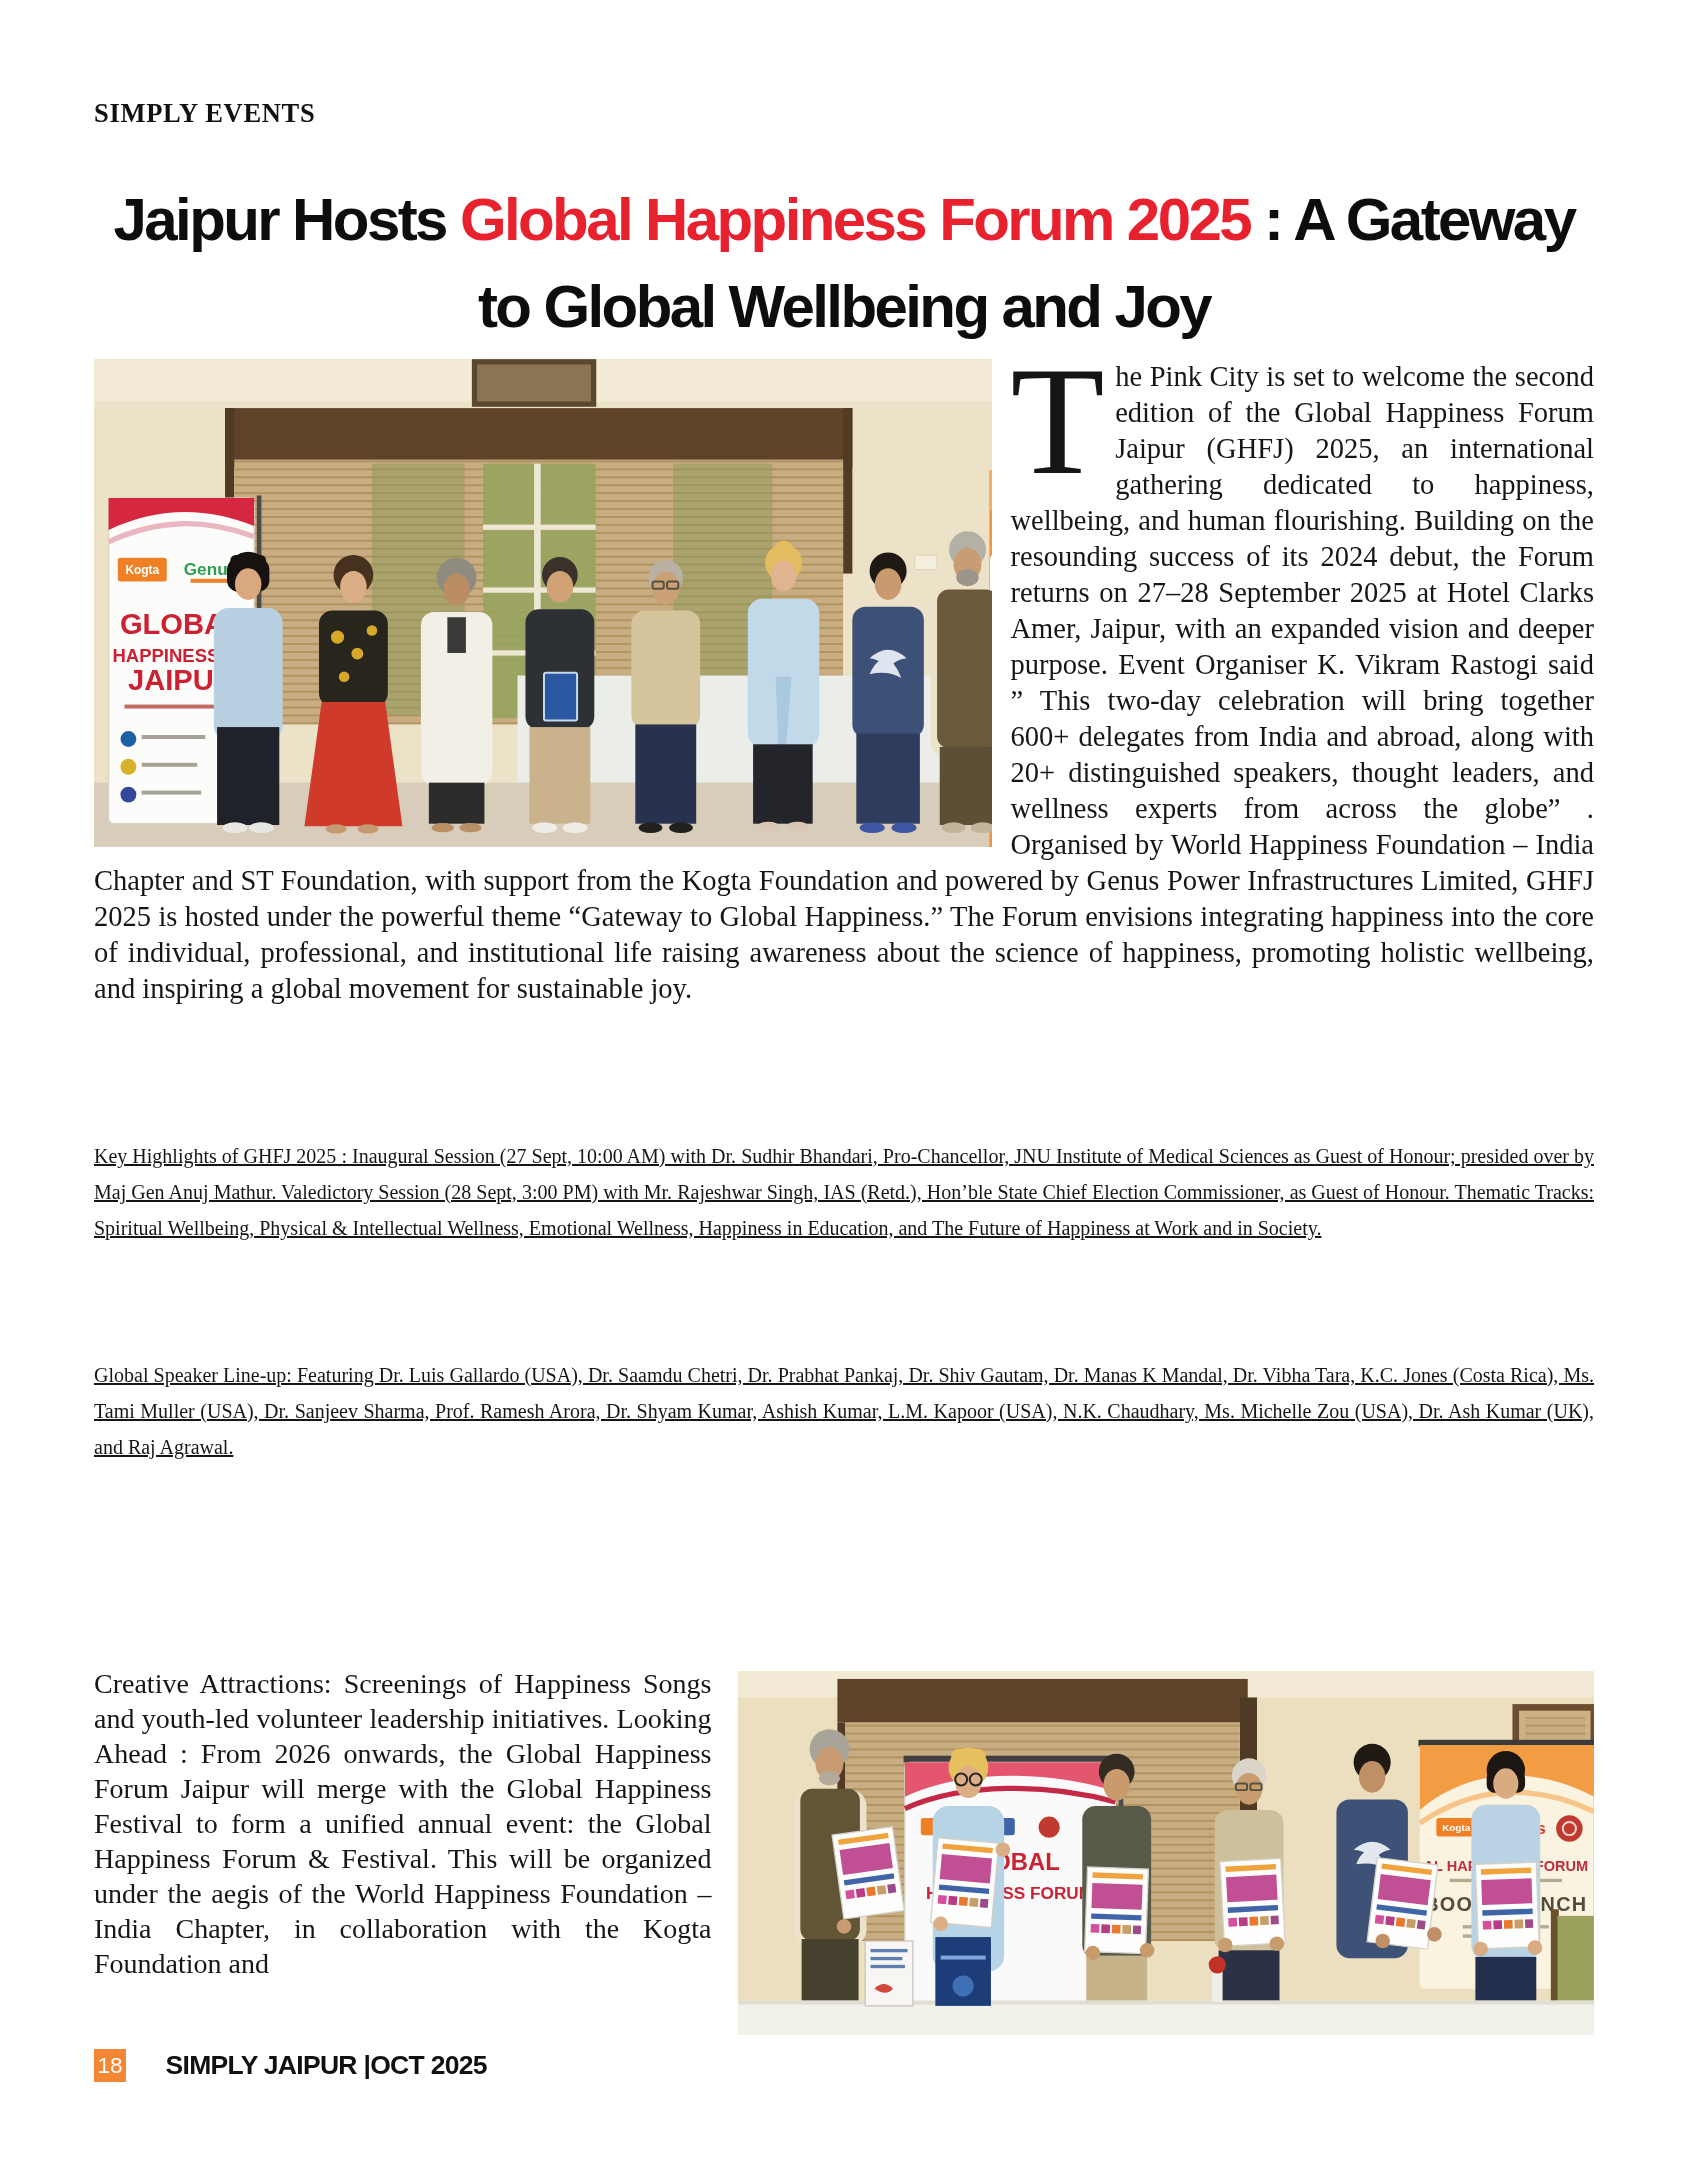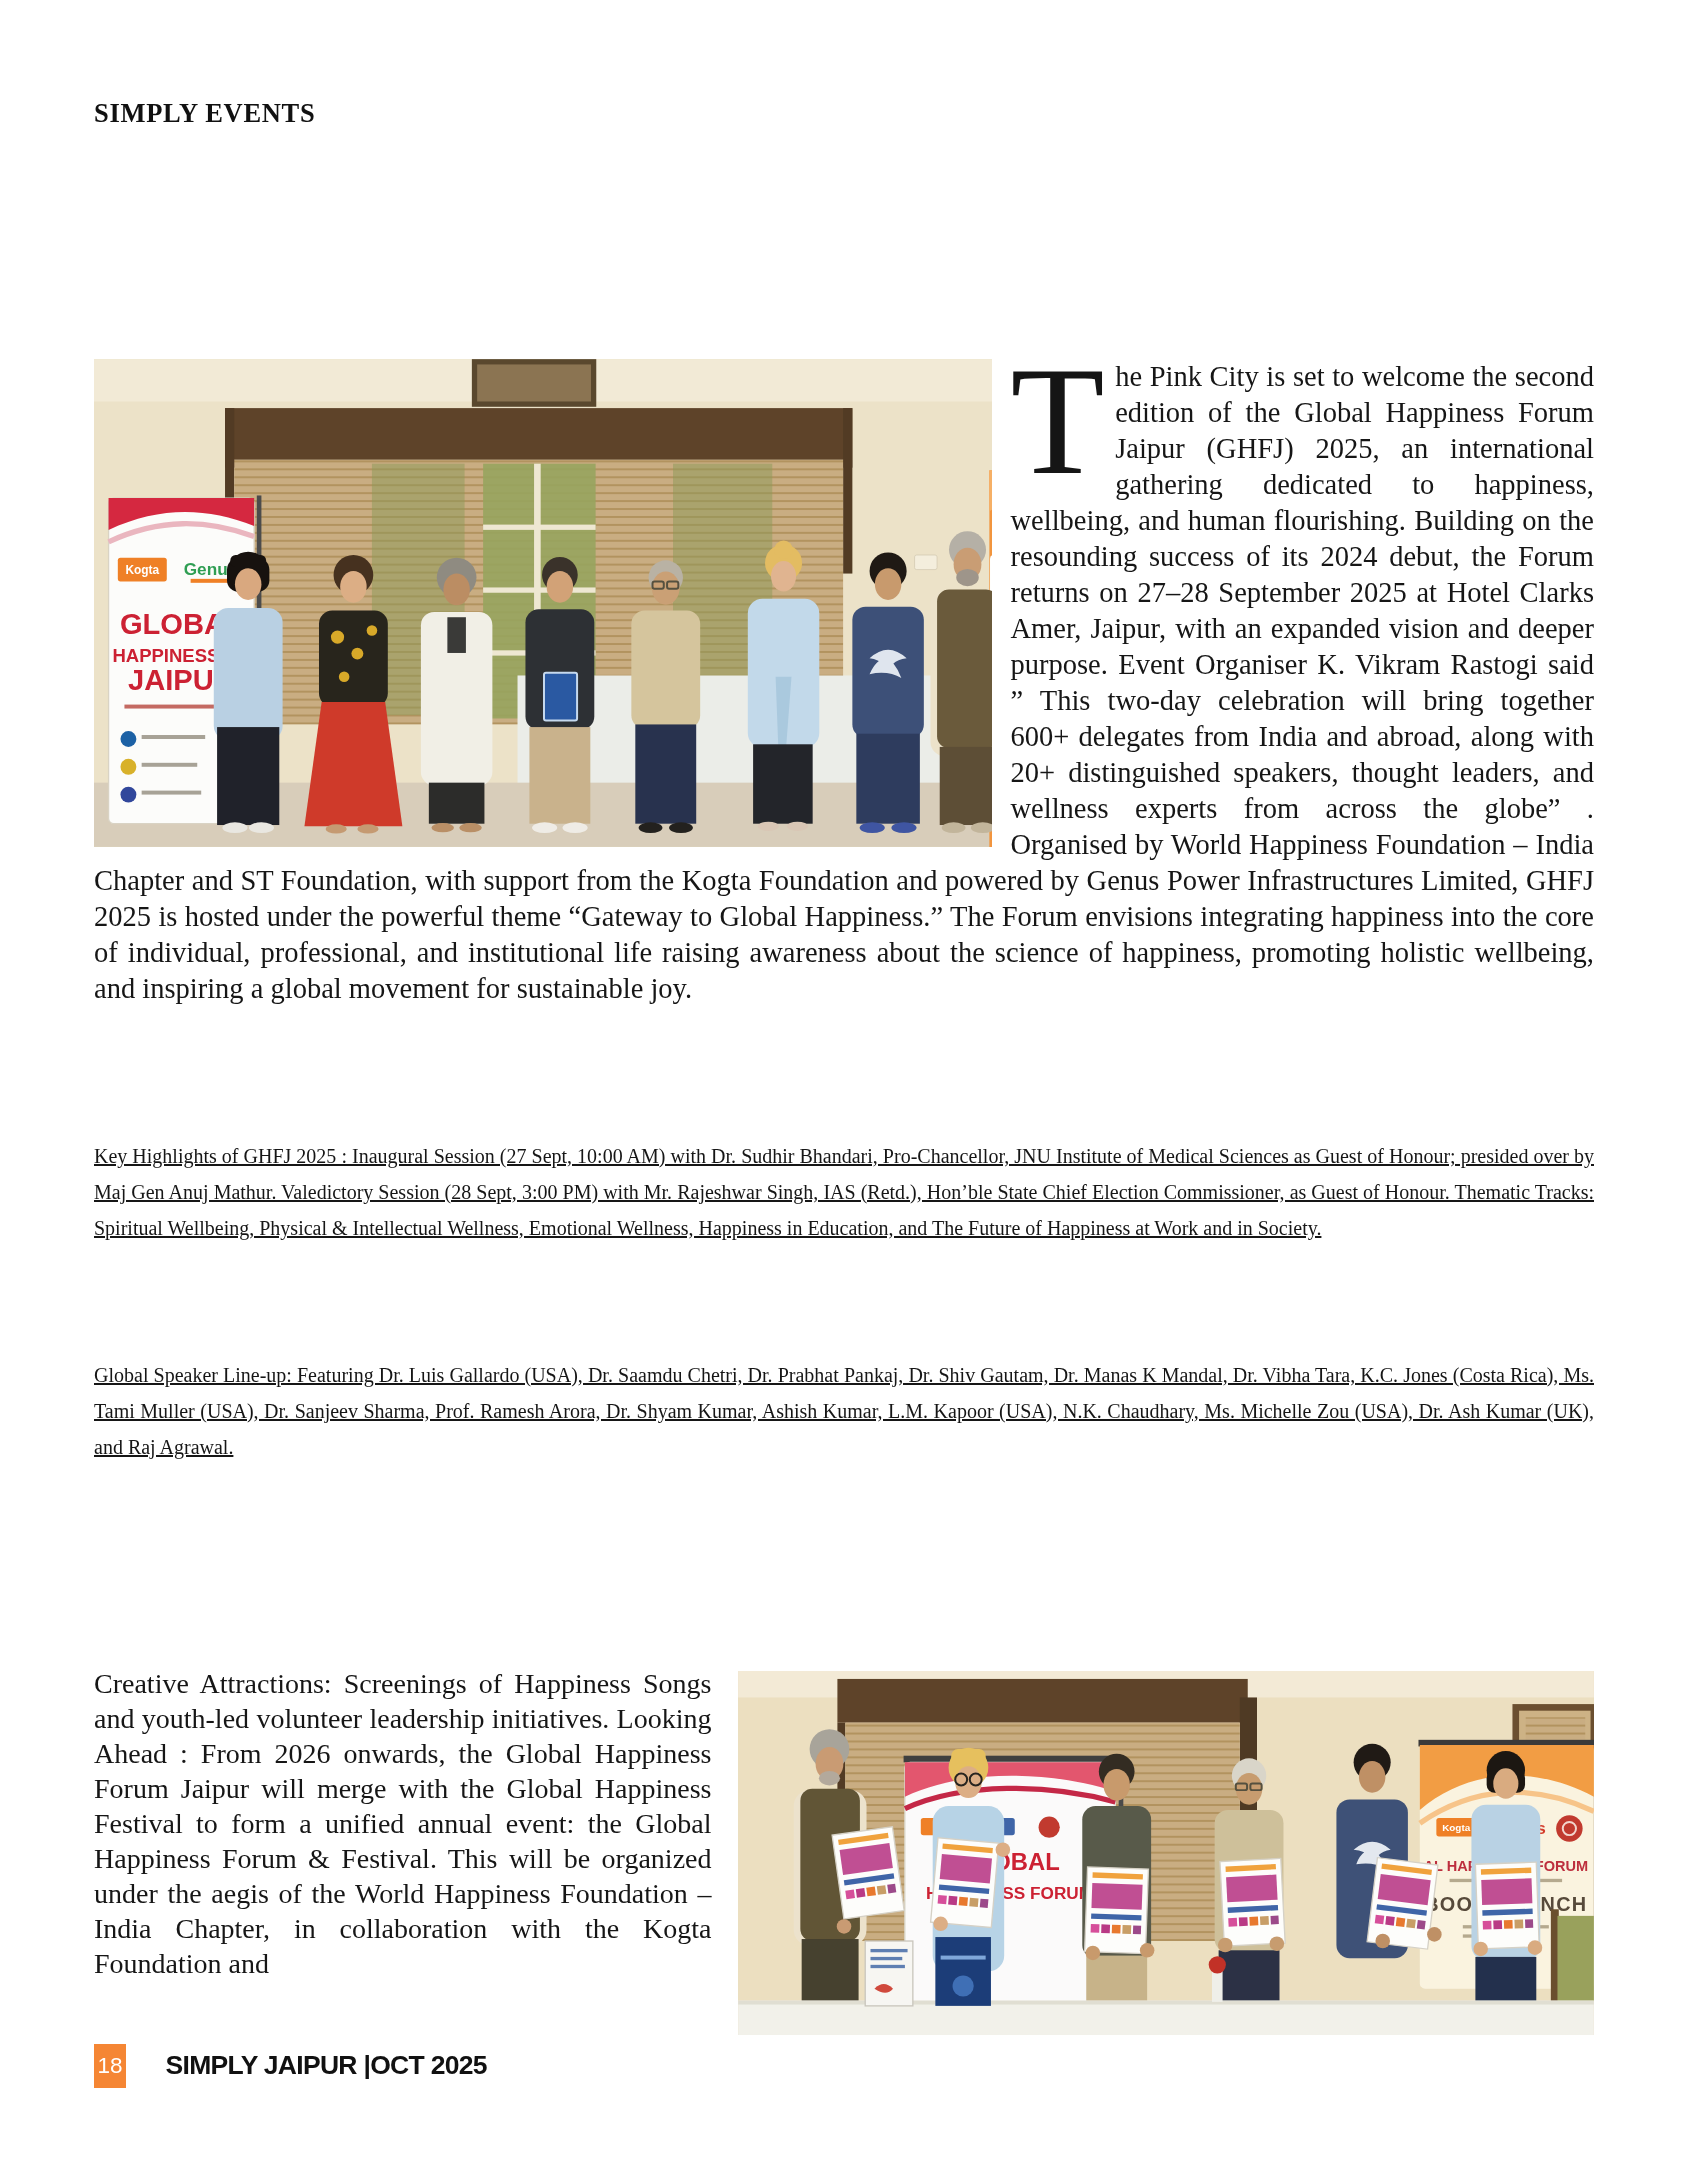--- a/index.html
+++ b/index.html
@@ -45,37 +45,41 @@
   .section-5 {
     position:absolute; left:94px; top:1666px; width:1500px;
     font-size:28px; line-height:35px; text-align:justify;
   }
   .clear { clear:both; }
   .footer {
     position:absolute; left:94px; top:2049px; height:33px;
     display:flex; align-items:center; gap:10.6px;
   }
   .page-badge {
-    width:32px; height:44px; background:#f58634; color:#ffffff;
+    width:32px; height:33px; background:#f58634; color:#ffffff;
     font-family:"Liberation Sans", sans-serif; font-size:22.5px;
     display:flex; align-items:center; justify-content:center;
   }
   .footer-label {
     font-family:"Liberation Sans", sans-serif; font-weight:bold;
     font-size:26.5px; letter-spacing:-0.7px; color:#111;margin-left:29px;
   }
   svg { display:block; }
 </style>
 </head>
 <body>
 
 <div class="page">
 
   <div class="kicker">SIMPLY EVENTS</div>
 
+  <div class="title">
+    <div class="line"><span>Jaipur Hosts </span><span class="red">Global Happiness Forum 2025</span><span> : A Gateway</span></div>
+    <div class="line">to Global Wellbeing and Joy</div>
+  </div>
 
   <div class="article-flow">
 
     <div class="photo-top-wrap">
       <svg viewBox="0 0 1357 737" width="898" height="488" style="font-size:43px">
         <defs>
           <pattern id="blindA" width="12" height="12" patternUnits="userSpaceOnUse">
             <rect width="12" height="12" fill="#c9ad82"></rect>
             <rect y="9" width="12" height="3" fill="#b2935f"></rect>
           </pattern>

